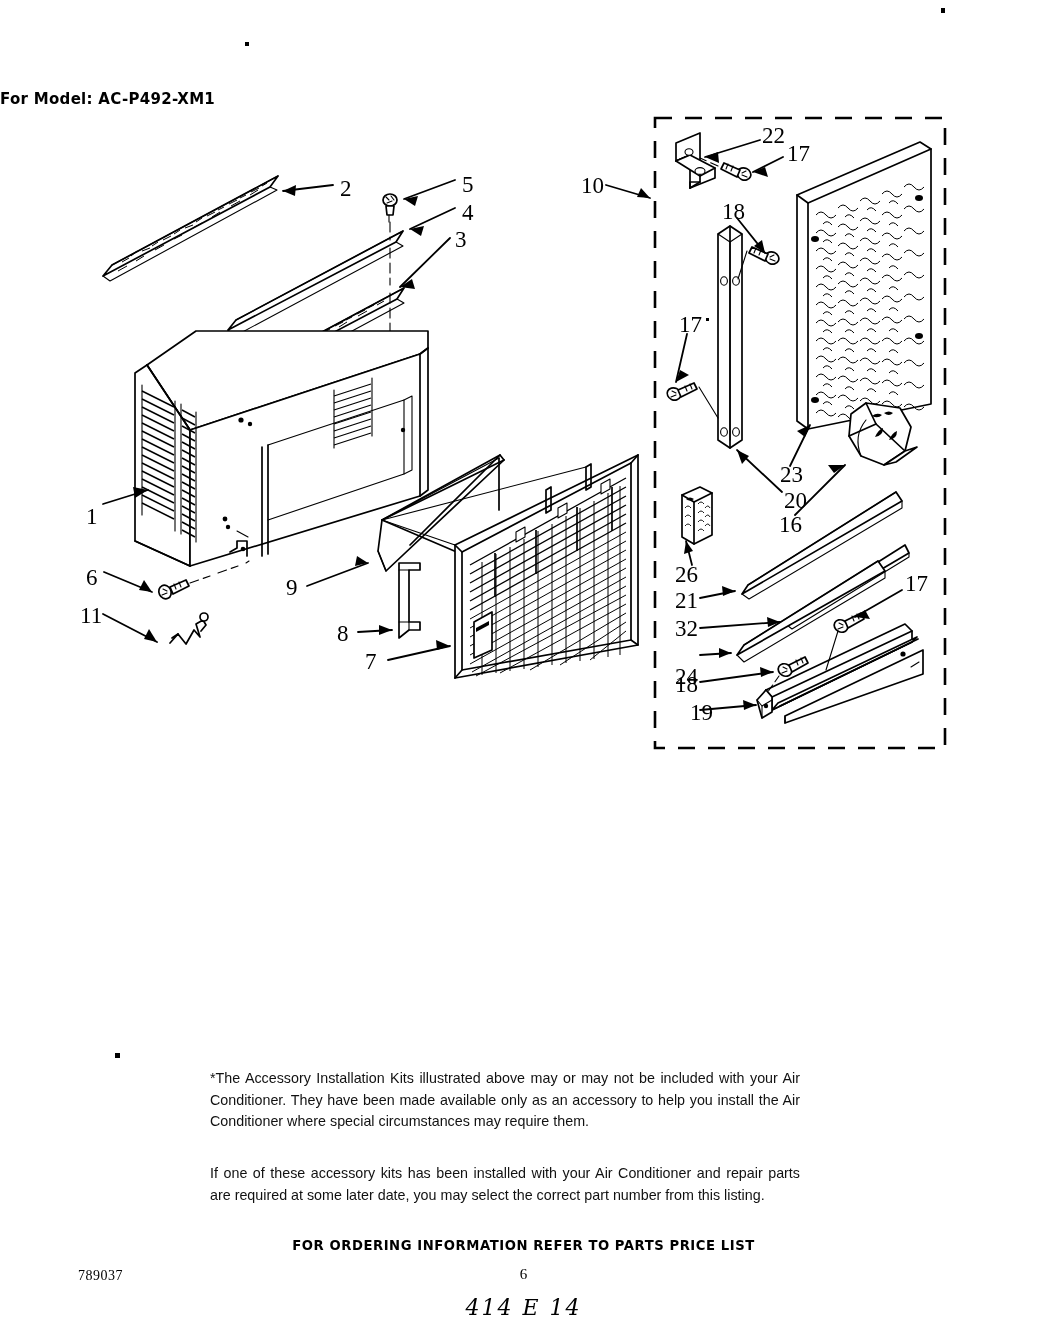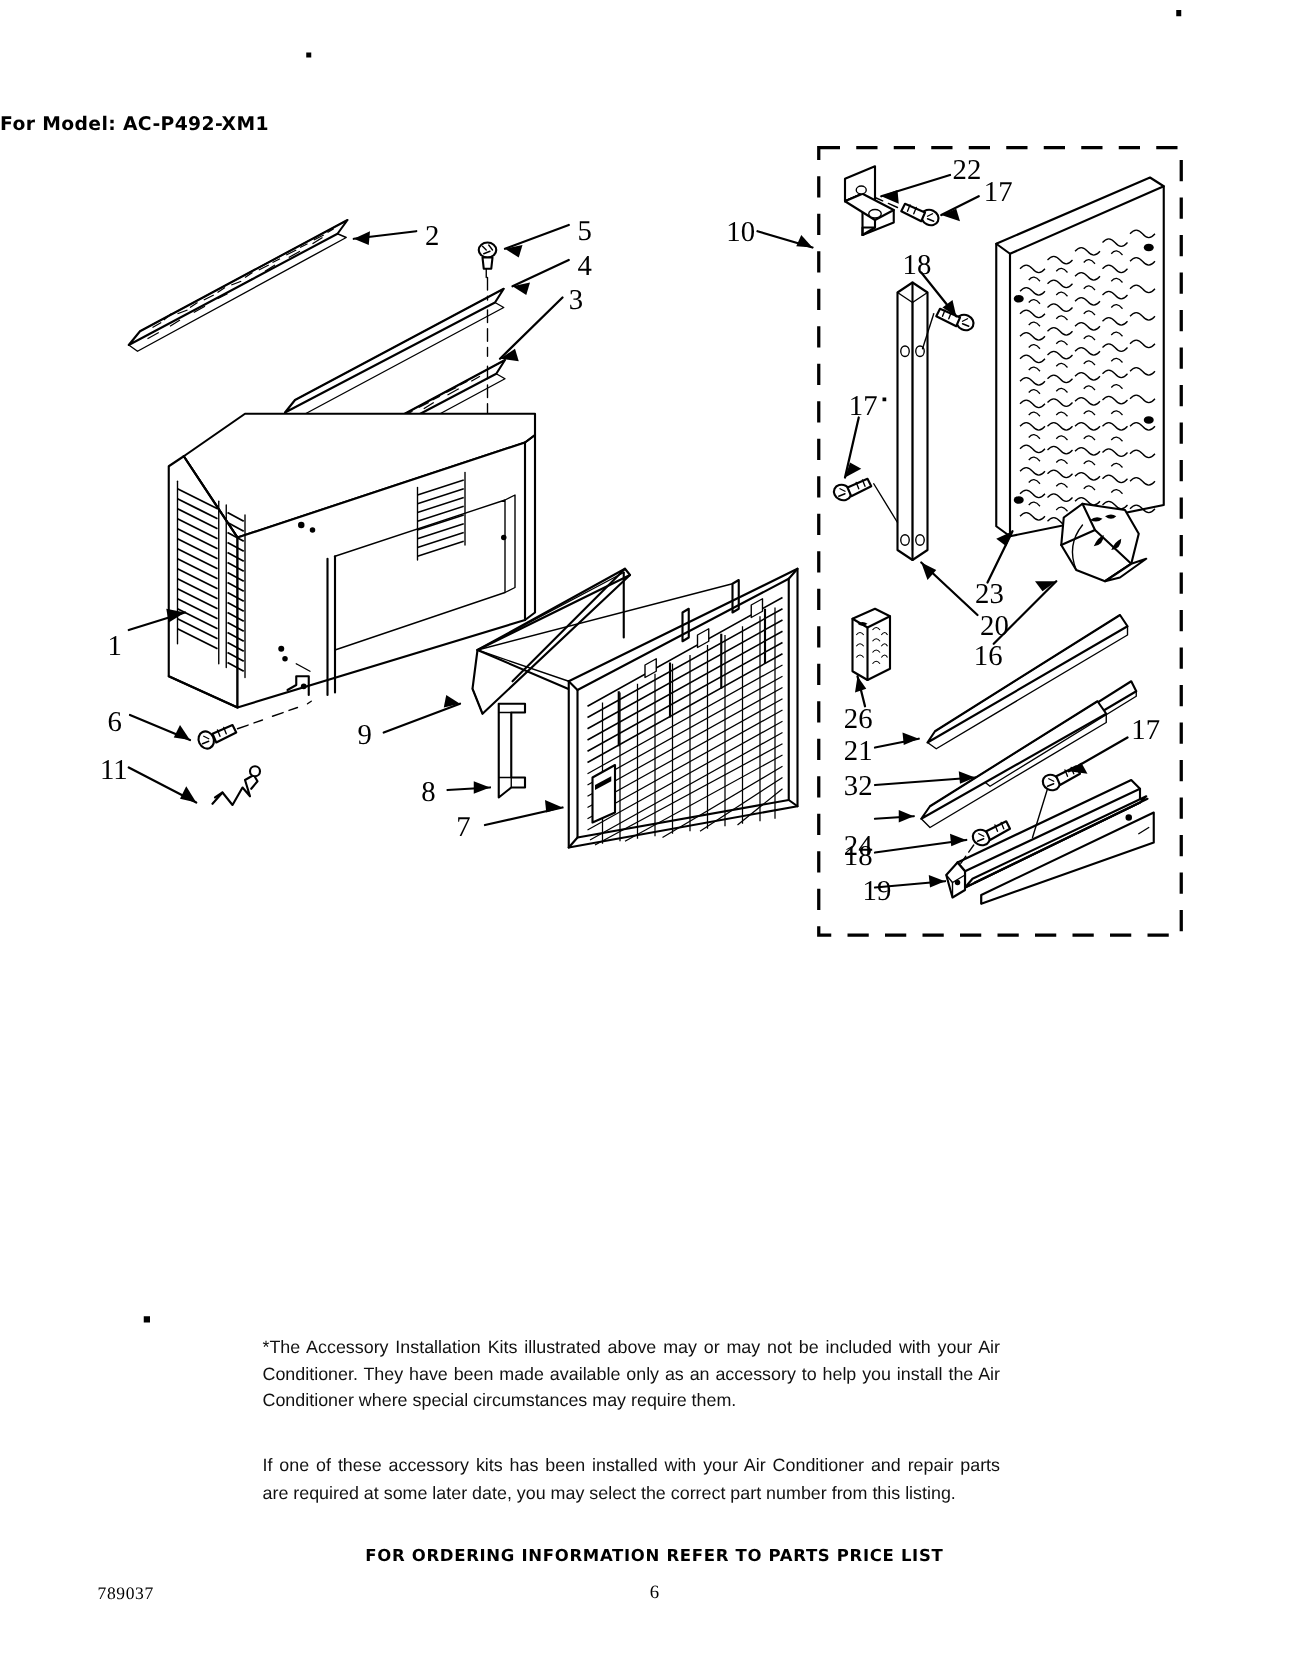--- a/index.html
+++ b/index.html
@@ -539,14 +539,15 @@
   <div class="cal" style="left:675px;top:646px;margin-top:19px;">24</div>
   <div class="cal" style="left:675px;top:617px;">32</div>
   <div class="cal" style="left:675px;top:563px;">26</div>
 
   <div class="note p2">If one of these accessory kits has been installed with your Air Conditioner and repair parts are required at some later date, you may select the correct part number from this listing.</div>
   <div class="note p1">*The Accessory Installation Kits illustrated above may or may not be included with your Air Conditioner. They have been made available only as an accessory to help you install the Air Conditioner where special circumstances may require them.</div>
 
   <div class="orderline">FOR ORDERING INFORMATION REFER TO PARTS PRICE LIST</div>
   <div class="docnum">789037</div>
   <div class="pagenum">6</div>
+  <div class="handwritten">414 E 14</div>
 
 </div>
 
 </body></html>

